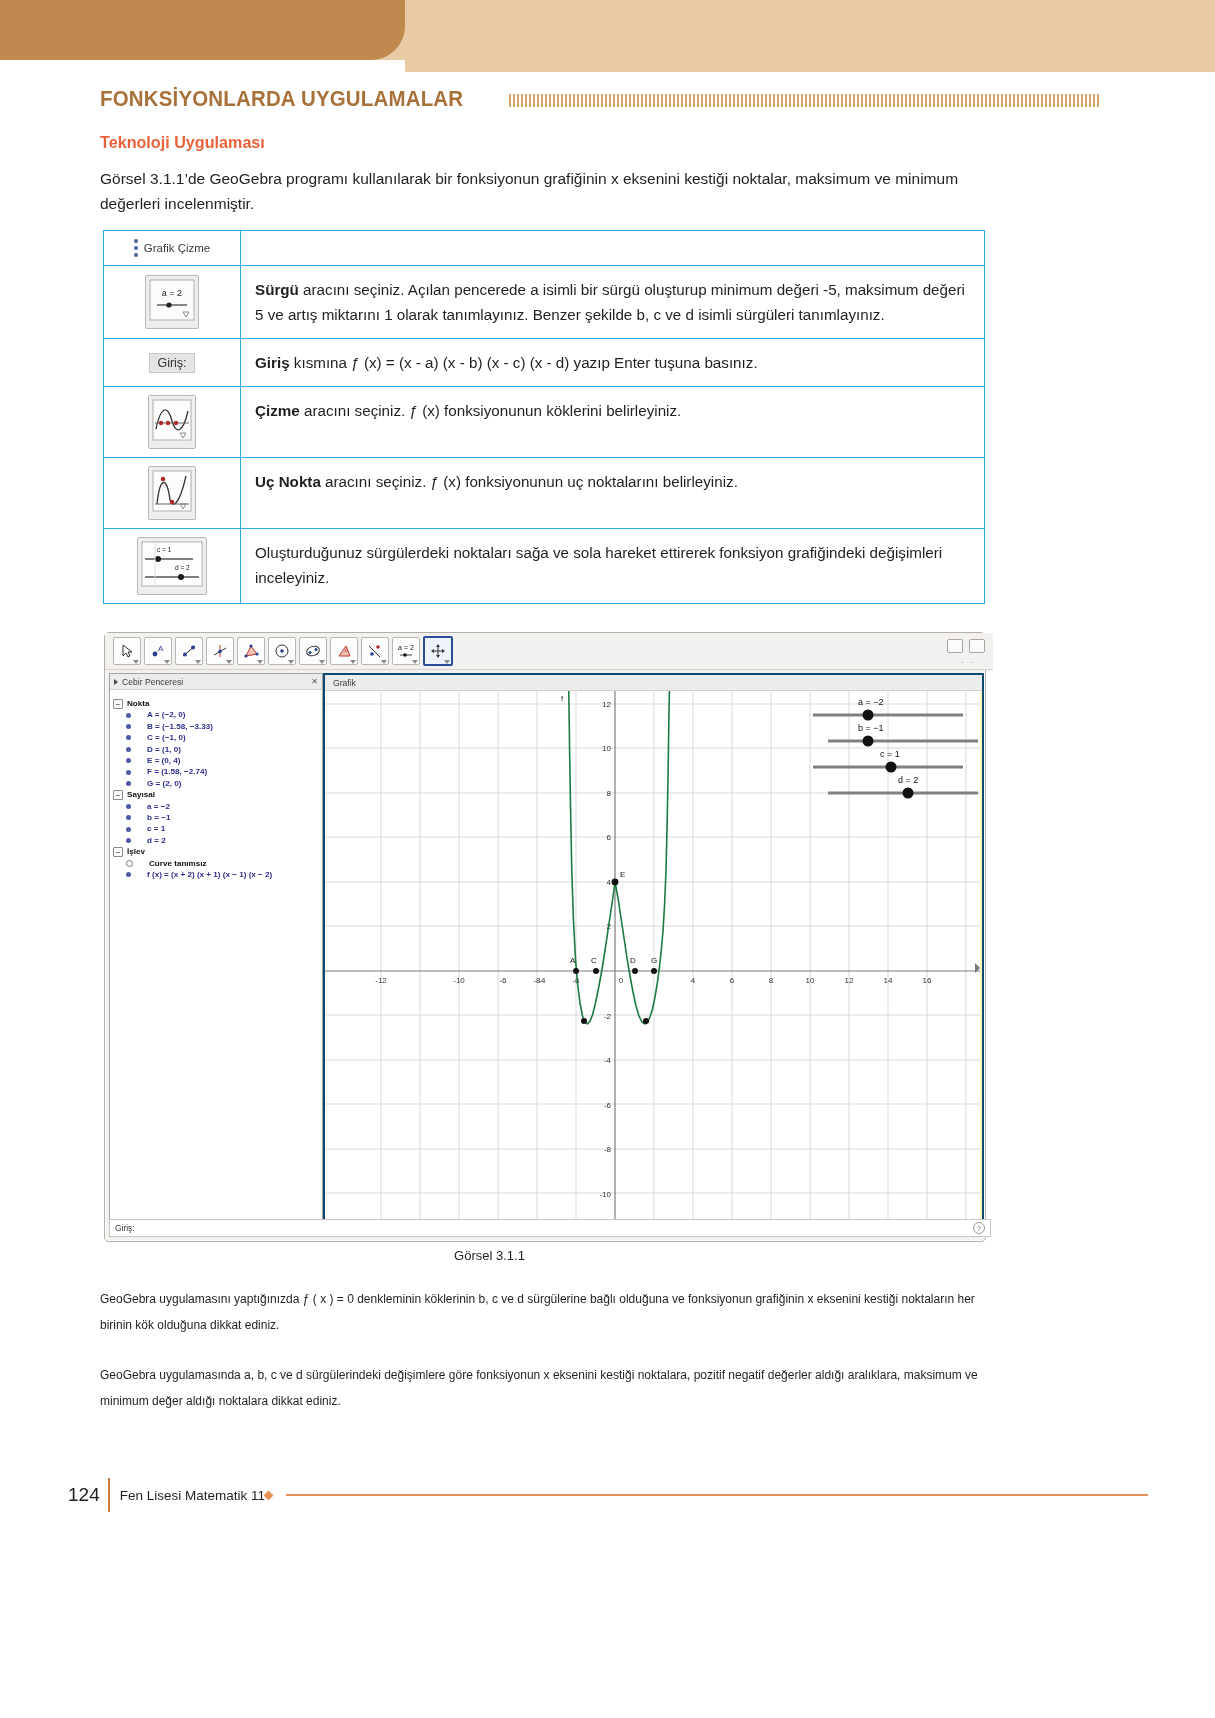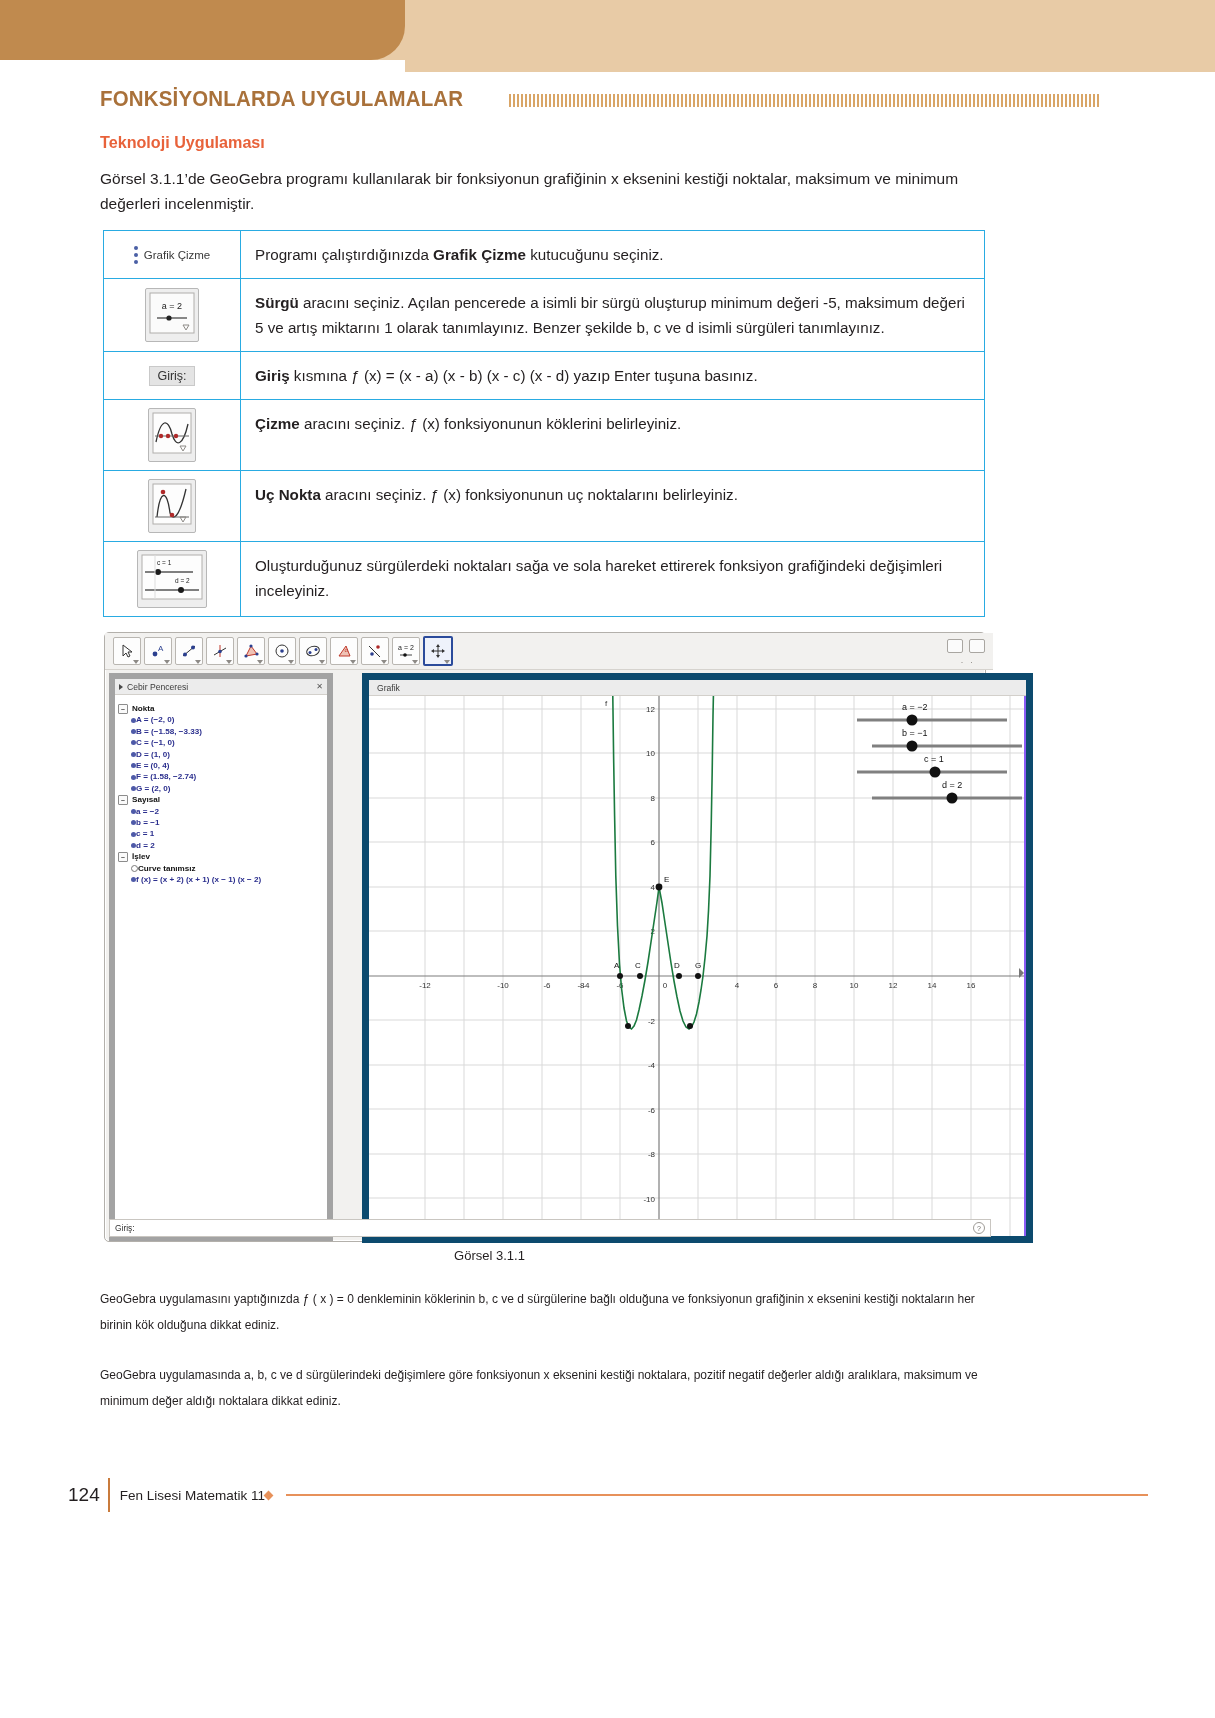--- a/index.html
+++ b/index.html
@@ -53,36 +53,36 @@
   .tbtn{width:26px;height:26px;background:#fdfdfd;border:1px solid #b9b6b1;border-radius:2px;
       position:relative;display:flex;align-items:center;justify-content:center;}
   .tbtn.sel{border:2px solid #2b4b9b;background:#eef2fb;}
   .tbtn .tri{position:absolute;right:1px;bottom:0px;width:0;height:0;border-left:3px solid transparent;
       border-right:3px solid transparent;border-top:4px solid #8d8a86;}
   .gg-topright{position:absolute;right:8px;top:6px;display:flex;gap:6px;align-items:center;}
   .mini{width:14px;height:12px;border:1px solid #a9a6a1;border-radius:2px;background:#fbfbfb;}
   .gg-dots{position:absolute;right:10px;top:24px;font-size:9px;color:#8e8b86;letter-spacing:2px;}
 
   
-  .gg-algebra{position:absolute;left:4px;top:40px;width:212px;height:556px;background:#ffffff;border:6px solid #a3a3a3;}
+  .gg-algebra{position:absolute;left:4px;top:40px;width:212px;height:556px;background:#ffffff;border:1px solid #a3a3a3;}
   .panel-hd{height:15px;background:#ececec;border-bottom:1px solid #d3d0cb;display:flex;align-items:center;
       padding:0 4px;font-size:8.6px;color:#3b3b3b;gap:4px;}
   .panel-hd .arrow{width:0;height:0;border-top:3px solid transparent;border-bottom:3px solid transparent;border-left:4px solid #4a4a4a;}
   .panel-hd .x{margin-left:auto;font-size:8px;color:#555;}
   .alg-body{padding:8px 3px;font-size:8.1px;color:#1a1a1a;line-height:11.4px;}
   .alg-grp{display:flex;align-items:center;gap:4px;font-weight:700;font-size:8.1px;color:#111;}
   .alg-grp .minus{width:8px;height:8px;border:1px solid #8c8c8c;border-radius:1px;background:#fafafa;
       display:inline-flex;align-items:center;justify-content:center;font-size:7px;line-height:7px;color:#444;}
-  .alg-item{display:flex;align-items:center;gap:0;padding-left:13px;color:#2b2b8f;font-weight:700;font-size:8.1px;}
+  .alg-item{display:flex;align-items:center;gap:16px;padding-left:13px;color:#2b2b8f;font-weight:700;font-size:8.1px;}
   .bullet{width:5px;height:5px;border-radius:50%;background:#4e5aa8;flex:0 0 auto;}
   .bullet.hollow{background:#ffffff;border:1px solid #7a7a7a;}
   .alg-item .txt{color:#2b2f8e;}
   .alg-item.plain .txt{color:#111;font-weight:700;}
 
-  .gg-graph{position:absolute;left:218px;top:40px;width:657px;height:556px;background:#8b5cf6;border:7px solid #0c4a6e;overflow:hidden;margin-left:39px;}
+  .gg-graph{position:absolute;left:218px;top:40px;width:657px;height:556px;background:#fef9c3;border:2px solid #0c4a6e;overflow:hidden;}
   .graph-hd{height:15px;background:#ececec;border-bottom:1px solid #d3d0cb;display:flex;align-items:center;
       padding:0 4px;font-size:8.6px;color:#3b3b3b;gap:4px;}
 
   .gg-input{position:absolute;left:4px;bottom:4px;width:870px;height:16px;background:#ffffff;border:1px solid #c9c6c1;
       display:flex;align-items:center;padding:0 5px;font-size:8.4px;color:#333;}
   .gg-input .help{margin-left:auto;width:10px;height:10px;border:1px solid #9e9b96;border-radius:50%;
       font-size:7px;display:flex;align-items:center;justify-content:center;color:#6b6864;}
 
   .caption{position:absolute;left:0;top:1248px;width:979px;text-align:center;font-size:13px;color:#231f20;}
 
@@ -120,23 +120,20 @@
   <div class="row">
     <div class="icell">
       <span class="gc">
         <span class="dots">
             <i></i>
             <i></i>
             <i></i>
           </span>
         <span>Grafik Çizme</span>
       </span>
-    </div>
-    <div class="tcell">
-      <span>Programı çalıştırdığınızda </span><b>Grafik Çizme</b><span> kutucuğunu seçiniz.</span>
     </div>
   </div>
 
   <div class="row">
     <div class="icell">
       <span class="toolbox">
         <svg width="46" height="42" viewBox="0 0 46 42">
           <rect x="1" y="1" width="44" height="40" fill="#fbfbfb" stroke="#b0aeab"></rect>
           <text x="23" y="17" font-size="9" text-anchor="middle" fill="#222" font-family="Liberation Sans, sans-serif">a = 2</text>
           <line x1="8" y1="26" x2="38" y2="26" stroke="#555" stroke-width="1.4"></line>

